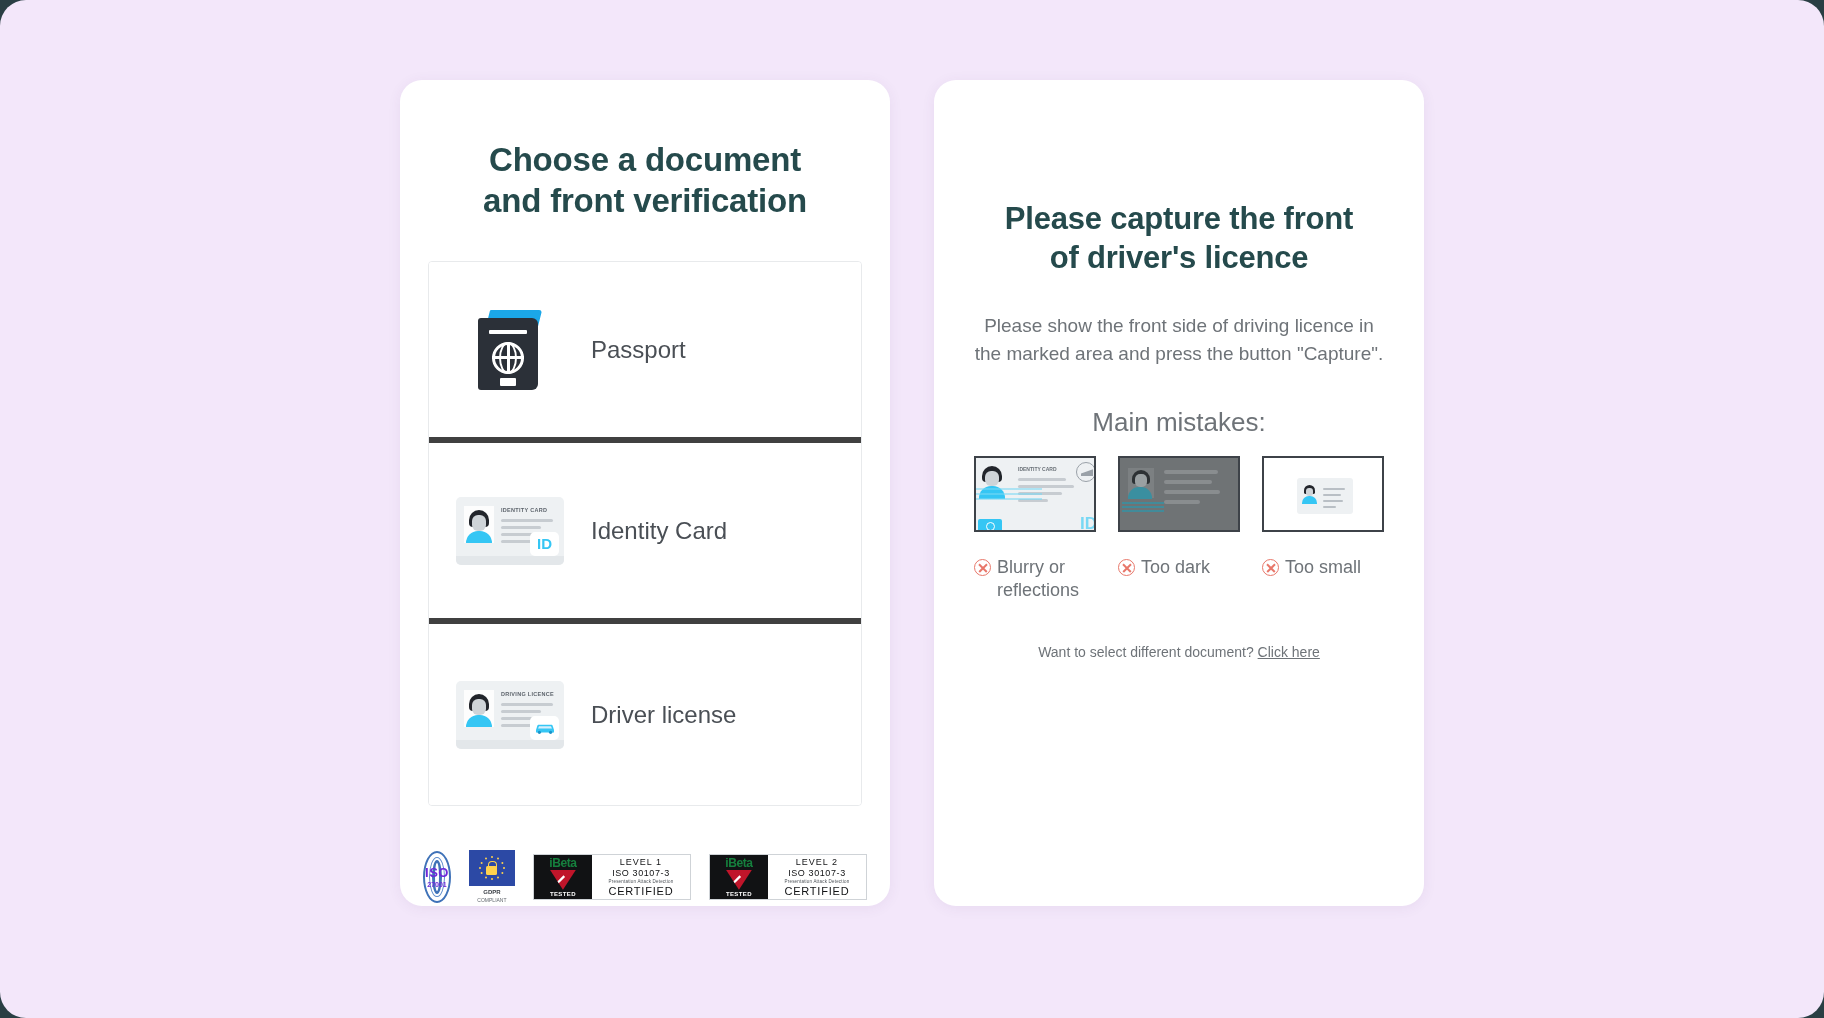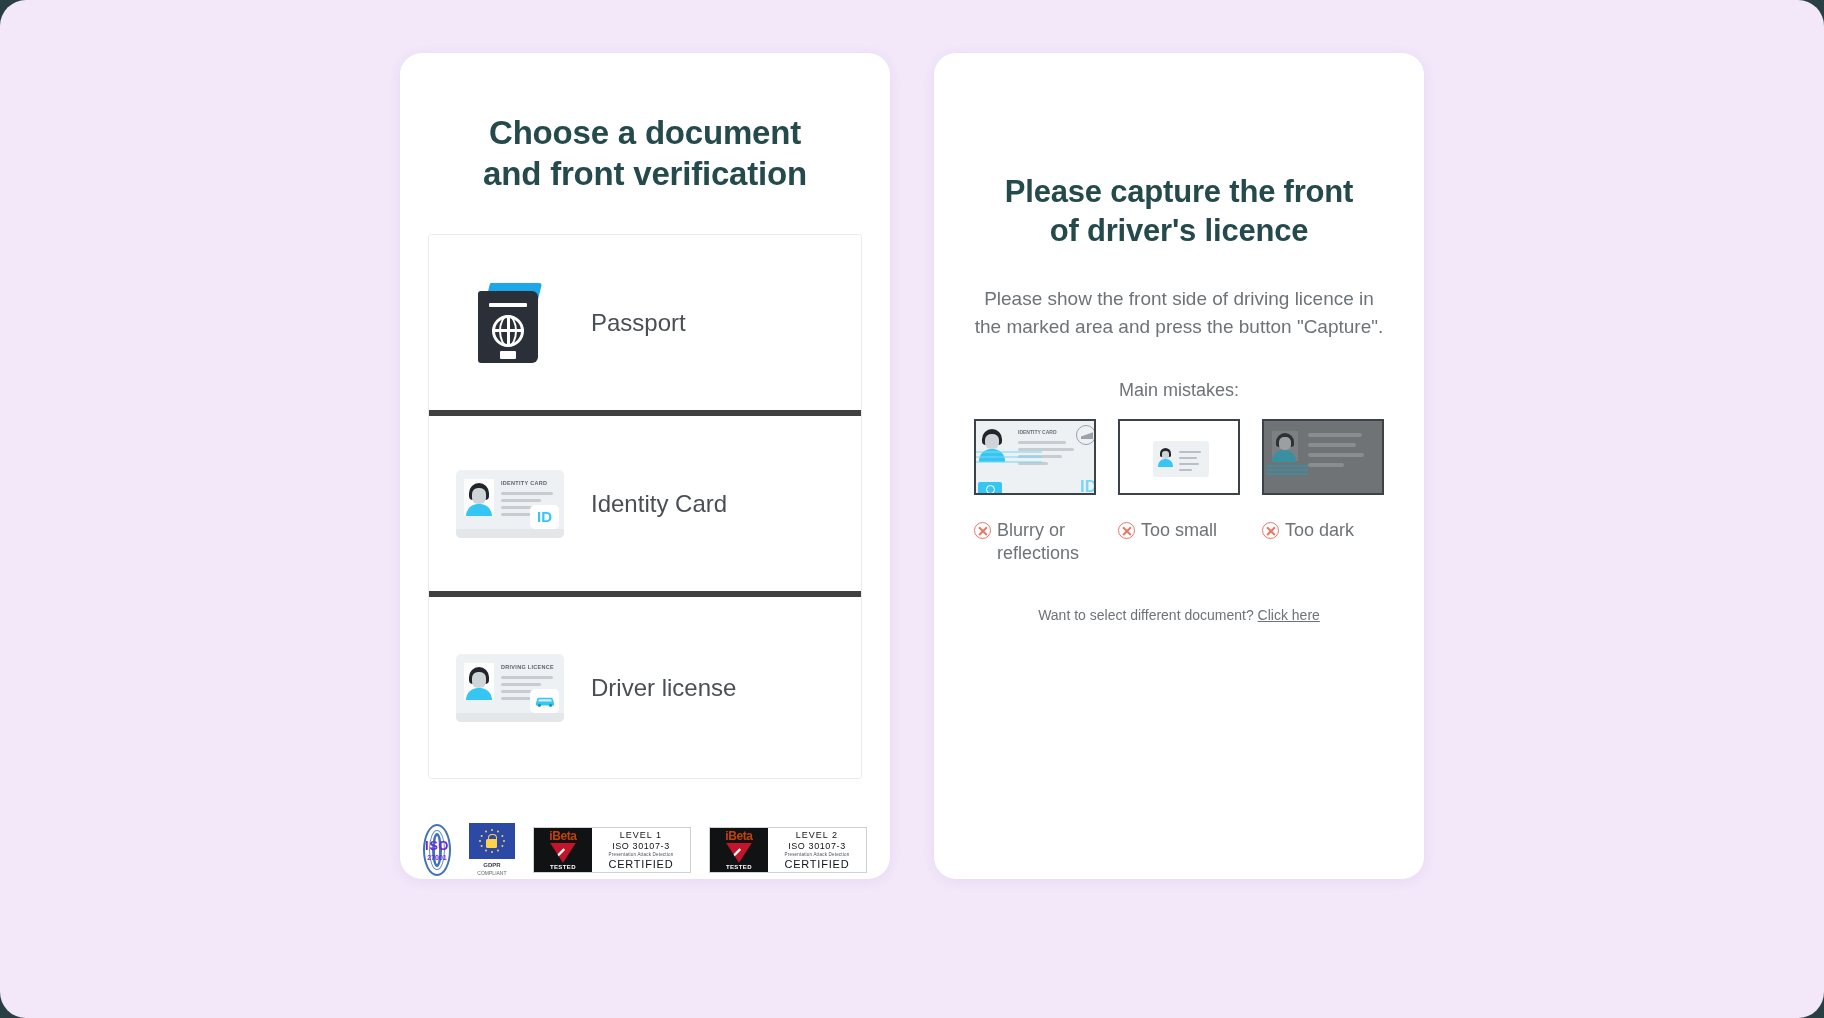--- a/index.html
+++ b/index.html
@@ -25,21 +25,21 @@
 
   .stage {
     position: absolute;
     left: 0; top: 0;
     width: 1824px;
     height: 868px;
     display: flex;
     justify-content: center;
     align-items: flex-start;
     gap: 44px;
-    padding-top: 53px;
+    padding-top: 80px;
   }
 
   
   .panel {
     background: #ffffff;
     border-radius: 22px;
     width: 490px;
     box-shadow: 0 2px 14px rgba(90, 60, 120, 0.07);
   }
 
@@ -255,21 +255,21 @@
     font-size: 19px;
     line-height: 1.52;
     color: #6e7378;
     text-align: center;
     padding: 0 6px;
   }
 
   .mistakes-label {
     margin-top: 38px;
     text-align: center;
-    font-size: 18px;
+    font-size: 26px;
     color: #6e7378;
   }
 
   .mistakes {
     margin-top: 18px;
     display: flex;
     justify-content: center;
     gap: 22px;
   }
 
@@ -515,21 +515,21 @@
     width: 58px;
     background: #111214;
     position: relative;
     display: flex;
     flex-direction: column;
     align-items: center;
     justify-content: flex-start;
     padding-top: 2px;
   }
   .ibeta-left .brand {
-    color: #c2410c;
+    color: #15803d;
     font-size: 12px;
     font-weight: 700;
     letter-spacing: -0.4px;
     line-height: 1;
   }
   .shield {
     width: 26px; height: 20px;
     margin-top: 1px;
     background: #c0152a;
     clip-path: polygon(0 0, 100% 0, 50% 100%);
@@ -743,38 +743,20 @@
             </div>
           </div>
           <div class="mistake-cap">
             <span class="xmark"></span>
             <span>Blurry or reflections</span>
           </div>
         </div>
 
         <div class="mistake">
           <div class="thumb">
-            <div class="t2-card">
-              <div class="t2-hair"></div>
-                <div class="t2-face"></div>
-                <div class="t2-body"></div>
-              <div class="t2-ln" style="top:10px;width:22px"></div>
-              <div class="t2-ln" style="top:16px;width:18px"></div>
-              <div class="t2-ln" style="top:22px;width:20px"></div>
-              <div class="t2-ln" style="top:28px;width:13px"></div>
-            </div>
-          </div>
-          <div class="mistake-cap">
-            <span class="xmark"></span>
-            <span>Too small</span>
-          </div>
-        </div>
-
-        <div class="mistake">
-          <div class="thumb">
             <div class="t3-wrap">
               <div class="t3-card">
                 <div class="t3-photo">
                   <div class="t3-hair"></div>
                     <div class="t3-face"></div>
                     <div class="t3-body"></div>
                 </div>
                 <div class="t3-ln" style="top:14px;width:54px"></div>
                 <div class="t3-ln" style="top:24px;width:48px"></div>
                 <div class="t3-ln" style="top:34px;width:56px"></div>
@@ -782,20 +764,38 @@
                 <div class="t3-wave"></div>
               </div>
             </div>
           </div>
           <div class="mistake-cap">
             <span class="xmark"></span>
             <span>Too dark</span>
           </div>
         </div>
 
+        <div class="mistake">
+          <div class="thumb">
+            <div class="t2-card">
+              <div class="t2-hair"></div>
+                <div class="t2-face"></div>
+                <div class="t2-body"></div>
+              <div class="t2-ln" style="top:10px;width:22px"></div>
+              <div class="t2-ln" style="top:16px;width:18px"></div>
+              <div class="t2-ln" style="top:22px;width:20px"></div>
+              <div class="t2-ln" style="top:28px;width:13px"></div>
+            </div>
+          </div>
+          <div class="mistake-cap">
+            <span class="xmark"></span>
+            <span>Too small</span>
+          </div>
+        </div>
+
       </div>
 
 
       <div class="footer-line">
         <span>Want to select different document?</span>
         <a>Click here</a>
       </div>
 
     </section>
 

